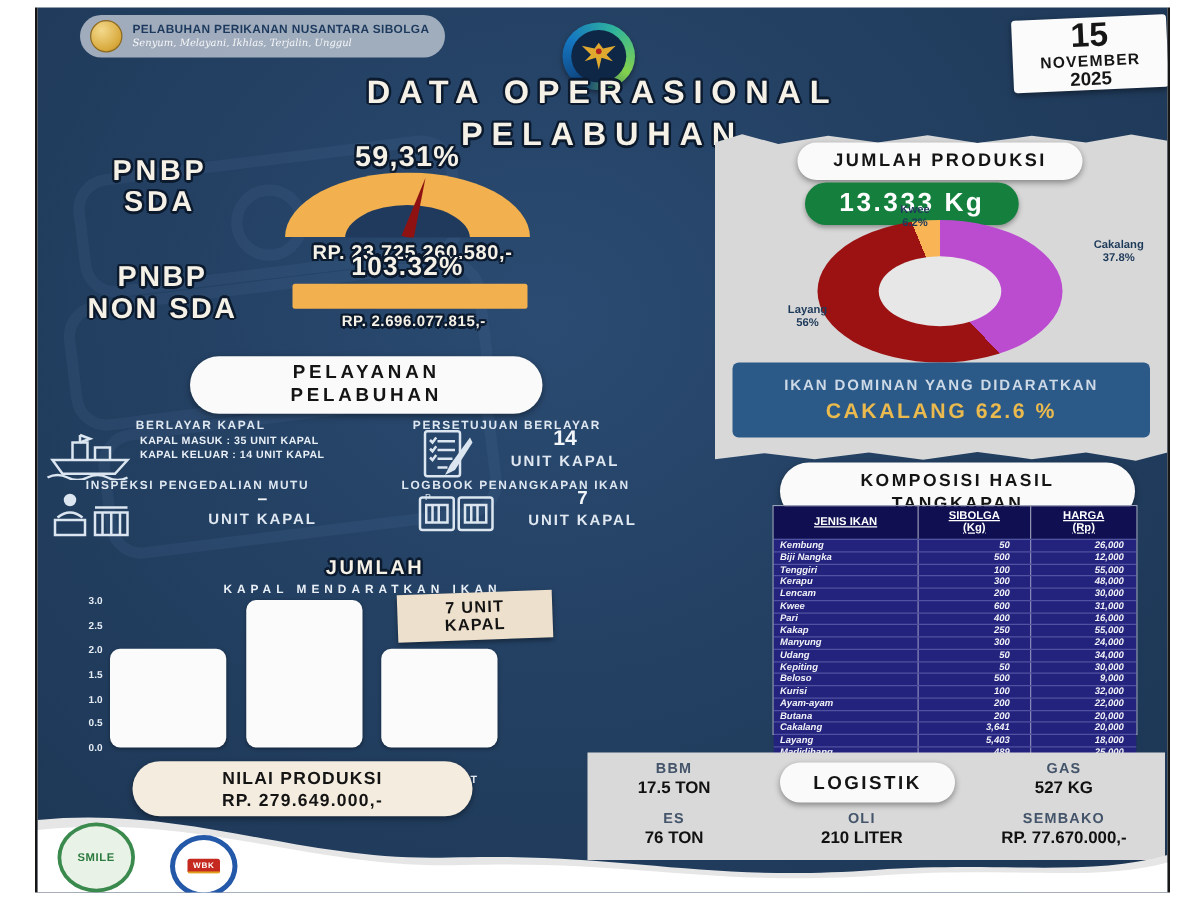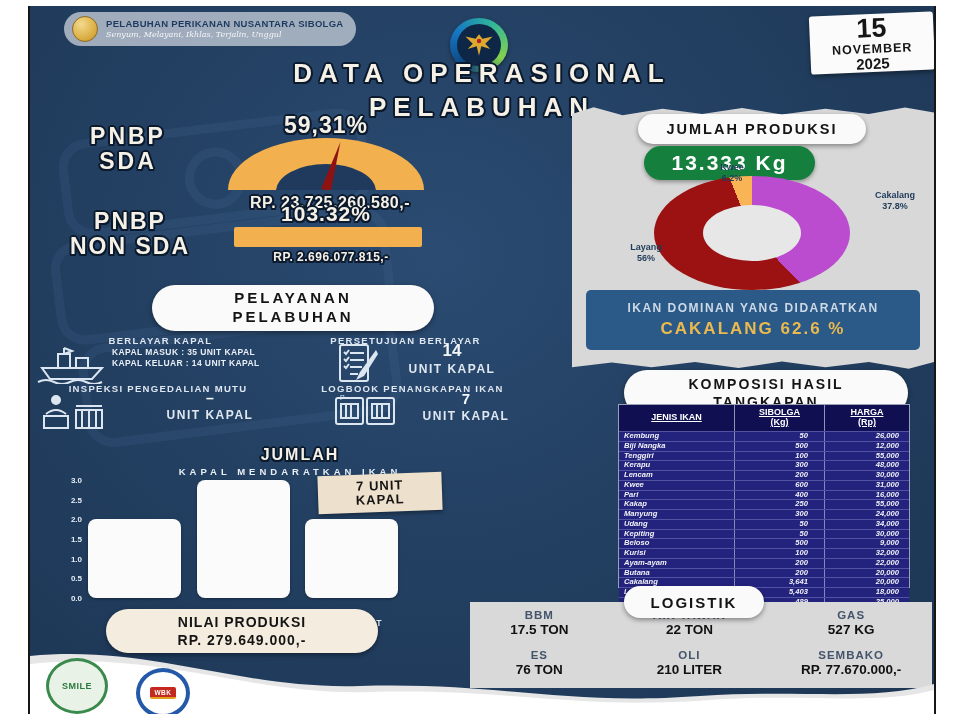--- a/index.html
+++ b/index.html
@@ -413,21 +413,21 @@
             <div class="tcell c2">18,000</div>
           </div>
           <div class="trow">
             <div class="tcell c0">Madidihang</div>
             <div class="tcell c1">489</div>
             <div class="tcell c2">25,000</div>
           </div>
         </div>
     </div>
 
-    <div class="abs pill" style="left:594px;top:580px;width:140px;height:32px;font-size:15px;letter-spacing:2px;z-index:5;">
+    <div class="abs pill" style="left:594px;top:604px;width:140px;height:32px;font-size:15px;letter-spacing:2px;z-index:5;">
       <div>LOGISTIK</div>
     </div>
     <div id="log-panel" class="abs">
       <div class="log-cell">
         <div class="log-label">BBM</div>
         <div class="log-value">17.5 TON</div>
       </div>
       <div class="log-cell">
         <div class="log-label">AIR TAWAR</div>
         <div class="log-value">22 TON</div>

